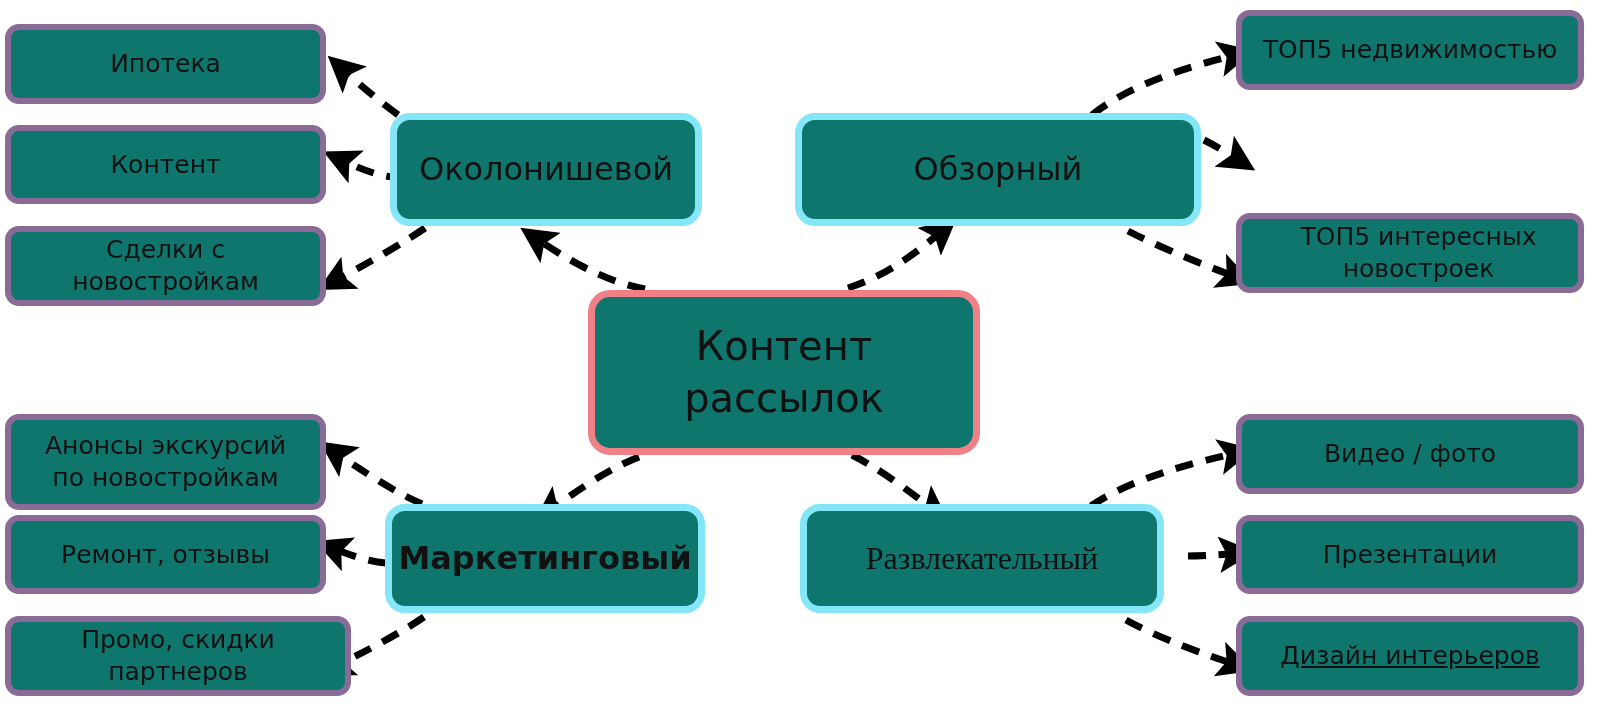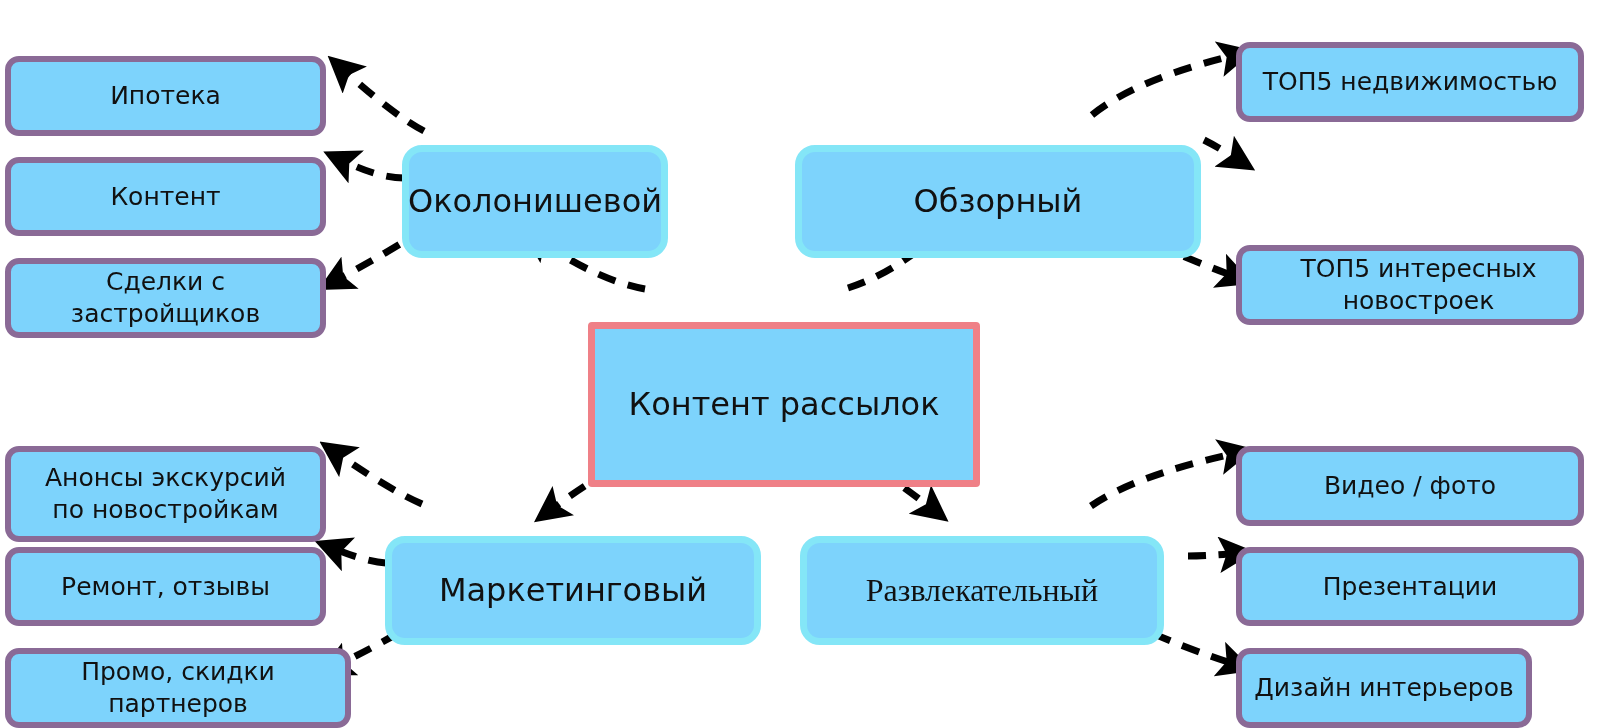--- a/index.html
+++ b/index.html
@@ -16,39 +16,38 @@
     overflow: hidden;
     font-family: "DejaVu Sans", "Liberation Sans", sans-serif;
   }
   .node {
     position: absolute;
     box-sizing: border-box;
     display: flex;
     align-items: center;
     justify-content: center;
     text-align: center;
-    background: #7dd3fc;
+    background: #0f766e;
     color: #111111;
     line-height: 1.28;
-    margin-top: 32px;
   }
   .node-leaf {
     border: 6px solid #8a6a96;
     border-radius: 14px;
     font-size: 25px;
   }
   .node-branch {
     border: 7px solid #84e6f7;
     border-radius: 20px;
     font-size: 32px;
   }
   .node-root {
     border: 7px solid #ef8087;
-    border-radius: 4px;
-    font-size: 32px;
+    border-radius: 22px;
+    font-size: 40px;
   }
   .node-label {
     display: block;
     padding: 0 10px;
     white-space: pre-line;
   }
   #arrow-layer {
     position: absolute;
     left: 0;
     top: 0;
@@ -106,46 +105,46 @@
 
     <path class="arrow-path" marker-end="url(#ah)" d="M 1188,556 Q 1204,556 1228,554"></path>
 
     <path class="arrow-path" marker-end="url(#ah)" d="M 1126,620 Q 1162,640 1228,662"></path>
   </svg>
 
   <div class="node node-root" style="left:588px; top:290px; width:392px; height:165px;">
     <span class="node-label">Контент рассылок</span>
   </div>
 
-  <div class="node node-branch" style="left:402px; top:113px; width:266px; height:113px;">
+  <div class="node node-branch" style="left:390px; top:113px; width:312px; height:113px;">
     <span class="node-label">Околонишевой</span>
   </div>
   <div class="node node-leaf" style="left:5px; top:24px; width:321px; height:80px;">
     <span class="node-label">Ипотека</span>
   </div>
   <div class="node node-leaf" style="left:5px; top:125px; width:321px; height:79px;">
     <span class="node-label">Контент</span>
   </div>
   <div class="node node-leaf" style="left:5px; top:226px; width:321px; height:80px;">
     <span class="node-label">Сделки с
-застройщиков</span>
+новостройкам</span>
   </div>
 
   <div class="node node-branch" style="left:795px; top:113px; width:406px; height:113px;">
     <span class="node-label">Обзорный</span>
   </div>
   <div class="node node-leaf" style="left:1236px; top:10px; width:348px; height:80px;">
     <span class="node-label">ТОП5 недвижимостью</span>
   </div>
   <div class="node node-leaf" style="left:1236px; top:213px; width:348px; height:80px;padding-left:17px;">
     <span class="node-label">ТОП5 интересных
 новостроек</span>
   </div>
 
-  <div class="node node-branch" style="left:385px; top:504px; width:376px; height:109px;">
+  <div class="node node-branch" style="left:385px; top:504px; width:320px; height:109px;font-weight:bold;">
     <span class="node-label">Маркетинговый</span>
   </div>
   <div class="node node-leaf" style="left:5px; top:414px; width:321px; height:96px;">
     <span class="node-label">Анонсы экскурсий
 по новостройкам</span>
   </div>
   <div class="node node-leaf" style="left:5px; top:515px; width:321px; height:79px;">
     <span class="node-label">Ремонт, отзывы</span>
   </div>
   <div class="node node-leaf" style="left:5px; top:616px; width:346px; height:80px;">
@@ -155,17 +154,17 @@
 
   <div class="node node-branch" style="left:800px; top:504px; width:364px; height:109px;font-family:Liberation Serif, serif;">
     <span class="node-label">Развлекательный</span>
   </div>
   <div class="node node-leaf" style="left:1236px; top:414px; width:348px; height:80px;">
     <span class="node-label">Видео / фото</span>
   </div>
   <div class="node node-leaf" style="left:1236px; top:515px; width:348px; height:79px;">
     <span class="node-label">Презентации</span>
   </div>
-  <div class="node node-leaf" style="left:1236px; top:616px; width:296px; height:80px;">
+  <div class="node node-leaf" style="left:1236px; top:616px; width:348px; height:80px;text-decoration:underline;">
     <span class="node-label">Дизайн интерьеров</span>
   </div>
 
 </div>
 
 </body></html>

